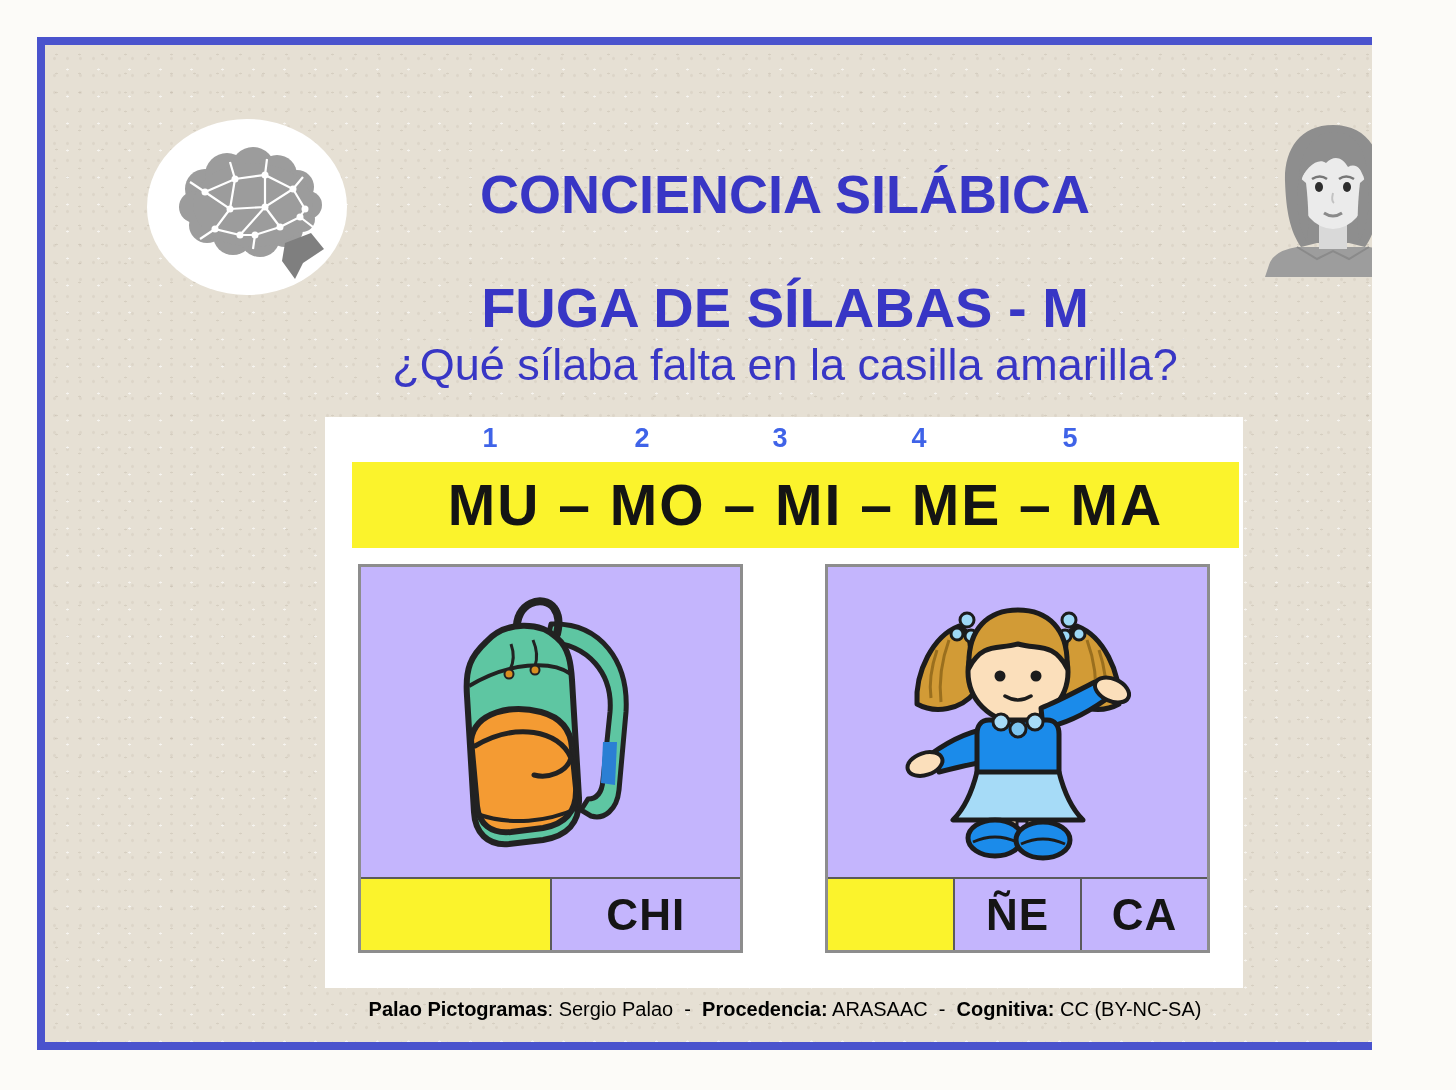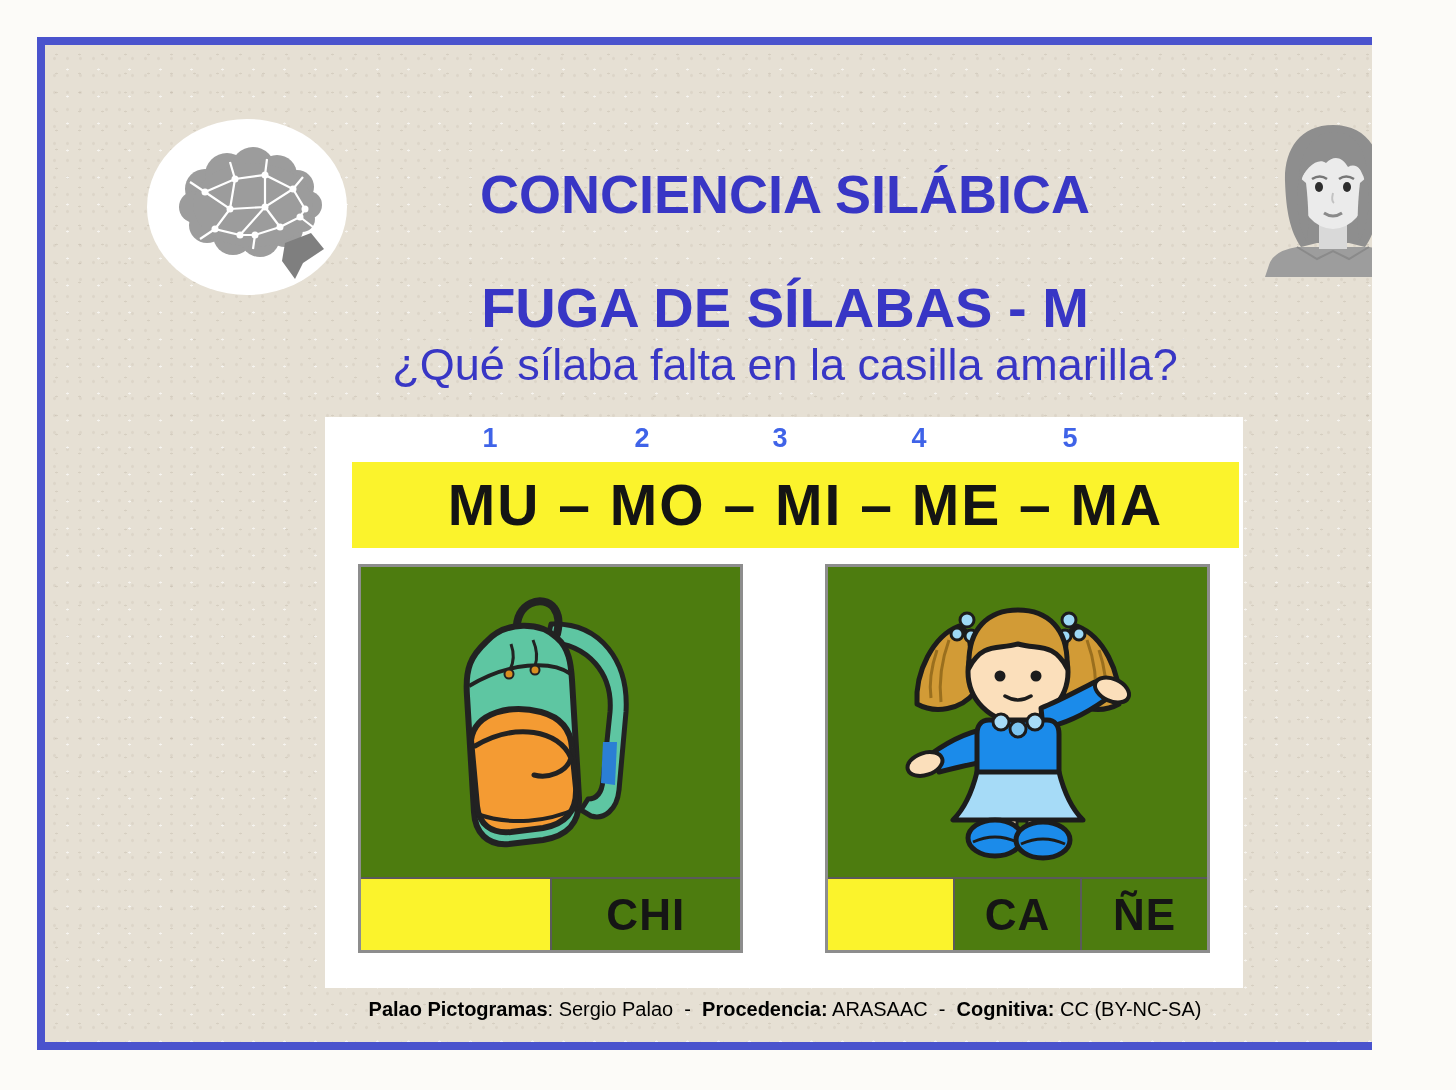--- a/index.html
+++ b/index.html
@@ -40,21 +40,21 @@
   .banner{
     position:absolute; left:27px; top:45px; width:867px; height:86px;
     background:#fbf32c; display:flex; align-items:center; justify-content:center;padding-left:20px;
   }
   .banner span{
     font-size:57px; font-weight:700; color:#141414; letter-spacing:2px; white-space:pre;
   }
 
   .card{
     position:absolute; top:147px; width:385px; height:389px;
-    box-sizing:border-box; border:3px solid #8d8d8d; background:#4d7c0f;
+    box-sizing:border-box; border:3px solid #8d8d8d; background:#c4b5fd;
     display:flex; flex-direction:column;
   }
   .card-left{left:33px;}
   .card-right{left:500px;}
   .pic{flex:1; display:flex; align-items:center; justify-content:center; overflow:hidden;}
   .row{
     height:71px; border-top:2px solid #5a5a5a; display:flex; flex-direction:row;
   }
   .cell{
     flex:1; display:flex; align-items:center; justify-content:center;
@@ -205,22 +205,22 @@
             <path d="M112,240 L112,256 L124,256 L124,240 Z" fill="#fbdfbb" stroke="#1c1c1c" stroke-width="3"></path>
             <path d="M134,240 L134,256 L146,256 L146,240 Z" fill="#fbdfbb" stroke="#1c1c1c" stroke-width="3"></path>
             <ellipse cx="102" cy="258" rx="27" ry="18" fill="#1b8bea" stroke="#1c1c1c" stroke-width="5"></ellipse>
             <ellipse cx="150" cy="260" rx="27" ry="18" fill="#1b8bea" stroke="#1c1c1c" stroke-width="5"></ellipse>
             <path d="M80,262 Q102,252 124,262" stroke="#1c1c1c" stroke-width="3" fill="none"></path>
             <path d="M128,264 Q150,254 172,264" stroke="#1c1c1c" stroke-width="3" fill="none"></path>
           </svg>
         </div>
         <div class="row">
           <div class="cell yellow"></div>
+          <div class="cell">ÑE</div>
           <div class="cell">CA</div>
-          <div class="cell">ÑE</div>
         </div>
       </div>
     </div>
 
     <div class="footer">
       <div class="f2"><b>Palao Pictogramas</b><span>: Sergio Palao  -  </span><b>Procedencia:</b><span> ARASAAC  -  </span><b>Cognitiva:</b><span> CC (BY-NC-SA)</span></div>
     </div>
 
   </div>
   <div class="edge-line"></div>

